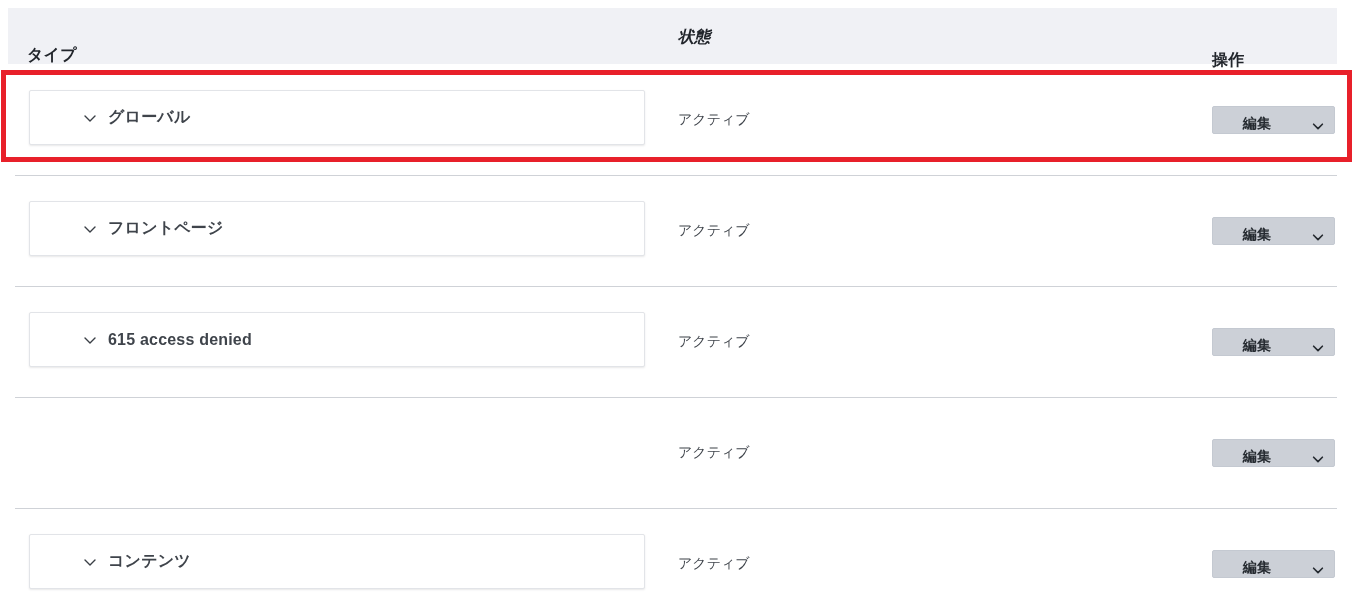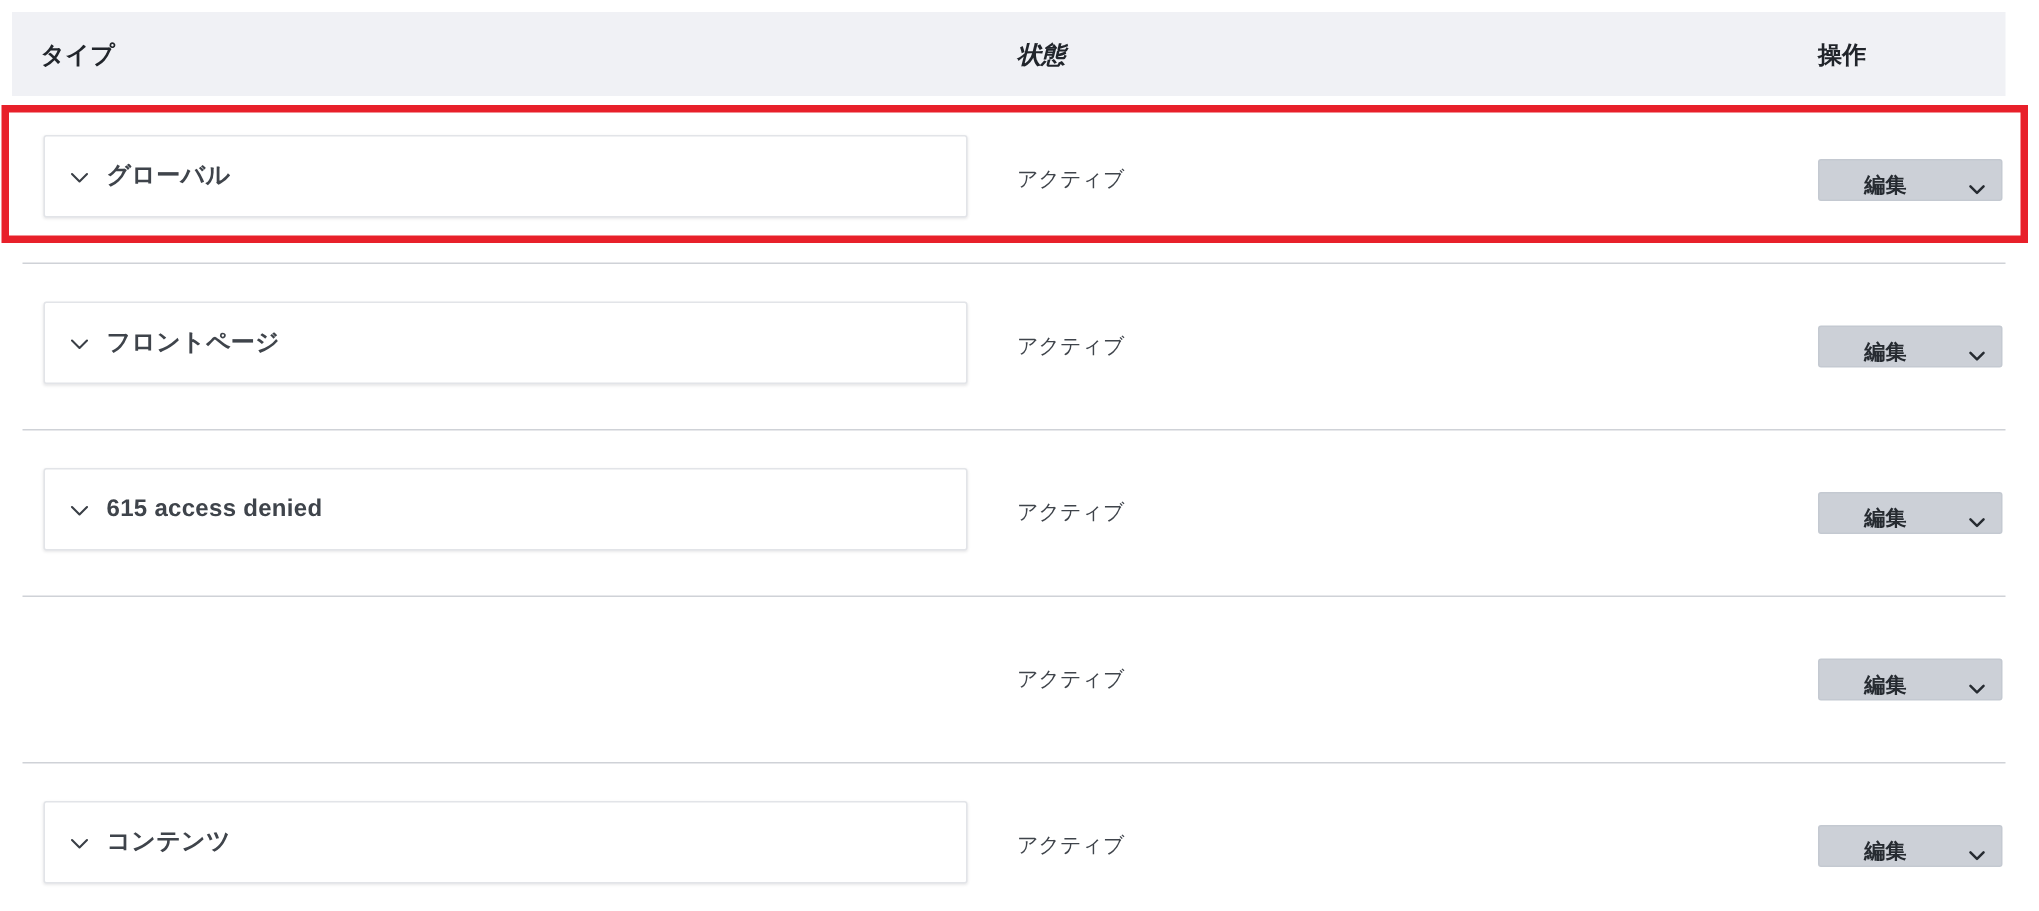--- a/index.html
+++ b/index.html
@@ -35,23 +35,23 @@
   }
   .th {
     position: absolute;
     top: 19px;
     font-size: 16px;
     font-weight: bold;
     color: #21252b;
     letter-spacing: 0.2px;
     white-space: nowrap;
   }
-  .th-type   { left: 19px; }
+  .th-type   { left: 19px; margin-top: 18px; }
   .th-status { left: 670px; font-style: italic; }
-  .th-action { left: 1204px; }
+  .th-action { left: 1204px; margin-top: 23px; }
 
   
   .rows {
     position: absolute;
     left: 0;
     top: 64px;
     width: 1359px;
   }
   .row {
     position: relative;
@@ -76,20 +76,21 @@
     width: 616px;
     height: 55px;
     background: #ffffff;
     border: 1px solid #e2e4e8;
     border-radius: 2px;
     box-shadow: 0 1px 2px rgba(27,31,36,0.10);
     box-sizing: border-box;
     display: flex;
     align-items: center;
     cursor: pointer;
+    padding-left: 37px;
   }
   .chev-toggle {
     margin-left: 15px;
     margin-right: 10px;
     width: 16px;
     height: 16px;
     flex: 0 0 auto;
     display: flex;
     align-items: center;
     justify-content: center;

